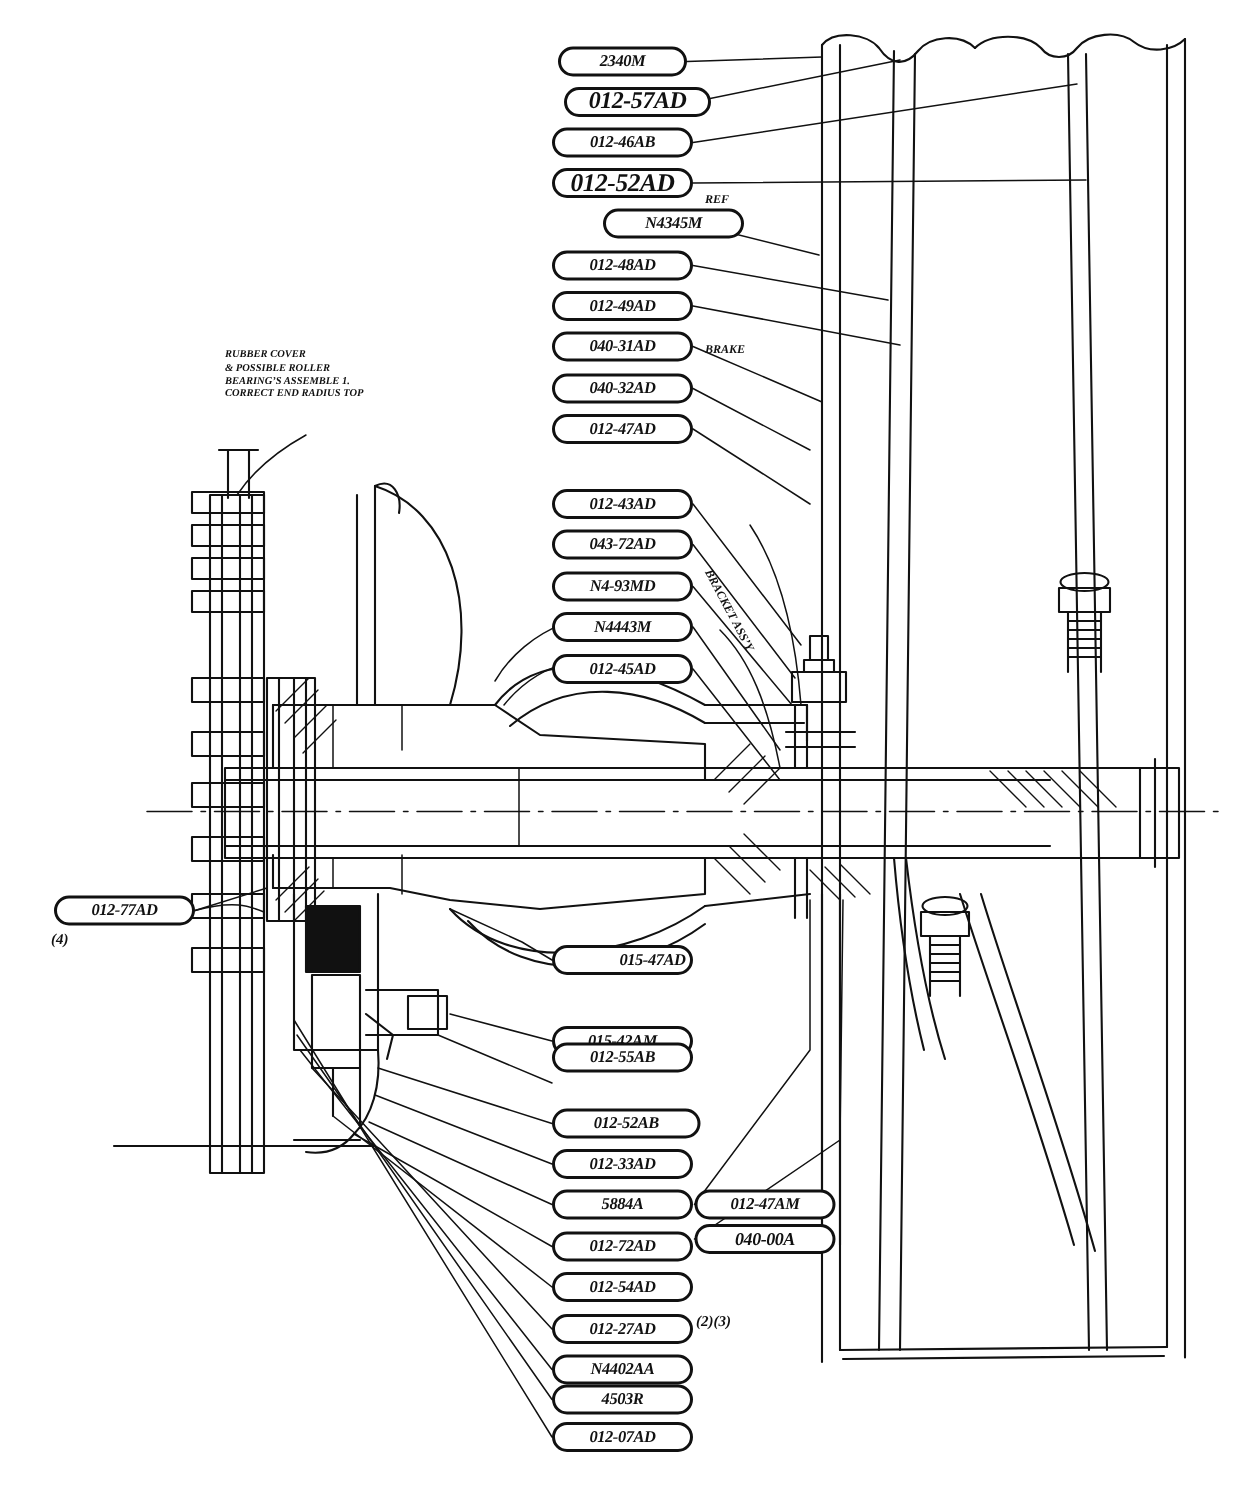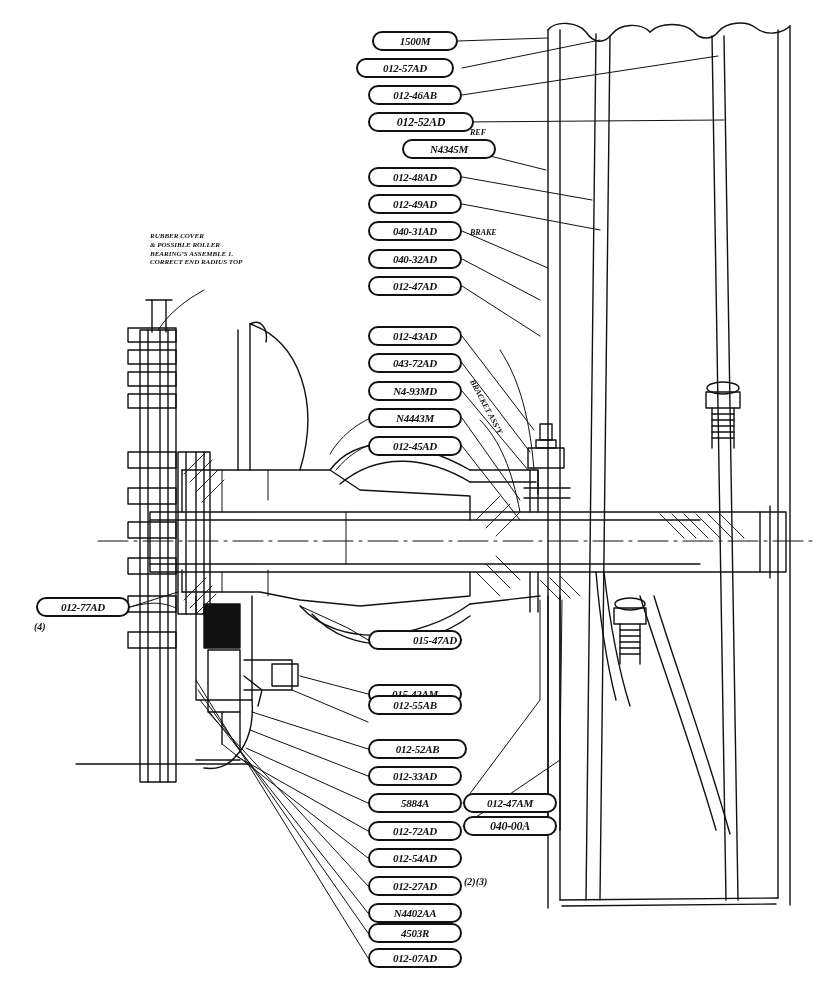--- a/index.html
+++ b/index.html
@@ -264,24 +264,24 @@
 CORRECT END RADIUS TOP</div>
 
   <div class="note" style="left:470px; top:128px; font-size:8px;">REF</div>
 
   <div class="note" style="left:470px; top:228px; font-size:8px;">BRAKE</div>
 
   <div class="note" style="left:476px; top:378px; font-size:8px; transform:rotate(62deg); transform-origin:left top;">BRACKET
 ASS’Y</div>
 
   <div id="callout-layer">
-      <div class="balloon" style="left: 372px; top: 31px; width: 86px; height: 20px; font-size: 11px;">1500M</div>
-      <div class="balloon" style="left: 356px; top: 58px; width: 98px; height: 20px; font-size: 11px;">012-57AD</div>
+      <div class="balloon" style="left: 372px; top: 31px; width: 86px; height: 20px; font-size: 11px;">2340M</div>
+      <div class="balloon" style="left: 376px; top: 58px; width: 98px; height: 20px; font-size: 16px;">012-57AD</div>
       <div class="balloon" style="left: 368px; top: 85px; width: 94px; height: 20px; font-size: 11px;">012-46AB</div>
-      <div class="balloon" style="left: 368px; top: 112px; width: 106px; height: 20px; font-size: 12px;">012-52AD</div>
+      <div class="balloon" style="left: 368px; top: 112px; width: 94px; height: 20px; font-size: 17px;">012-52AD</div>
       <div class="balloon" style="left: 368px; top: 139px; width: 94px; height: 20px; font-size: 11px; margin-left: 34px;">N4345M</div>
       <div class="balloon" style="left: 368px; top: 167px; width: 94px; height: 20px; font-size: 11px;">012-48AD</div>
       <div class="balloon" style="left: 368px; top: 194px; width: 94px; height: 20px; font-size: 11px;">012-49AD</div>
       <div class="balloon" style="left: 368px; top: 221px; width: 94px; height: 20px; font-size: 11px;">040-31AD</div>
       <div class="balloon" style="left: 368px; top: 249px; width: 94px; height: 20px; font-size: 11px;">040-32AD</div>
       <div class="balloon" style="left: 368px; top: 276px; width: 94px; height: 20px; font-size: 11px;">012-47AD</div>
       <div class="balloon" style="left: 368px; top: 326px; width: 94px; height: 20px; font-size: 11px;">012-43AD</div>
       <div class="balloon" style="left: 368px; top: 353px; width: 94px; height: 20px; font-size: 11px;">043-72AD</div>
       <div class="balloon" style="left: 368px; top: 381px; width: 94px; height: 20px; font-size: 11px;">N4-93MD</div>
       <div class="balloon" style="left: 368px; top: 408px; width: 94px; height: 20px; font-size: 11px;">N4443M</div>

